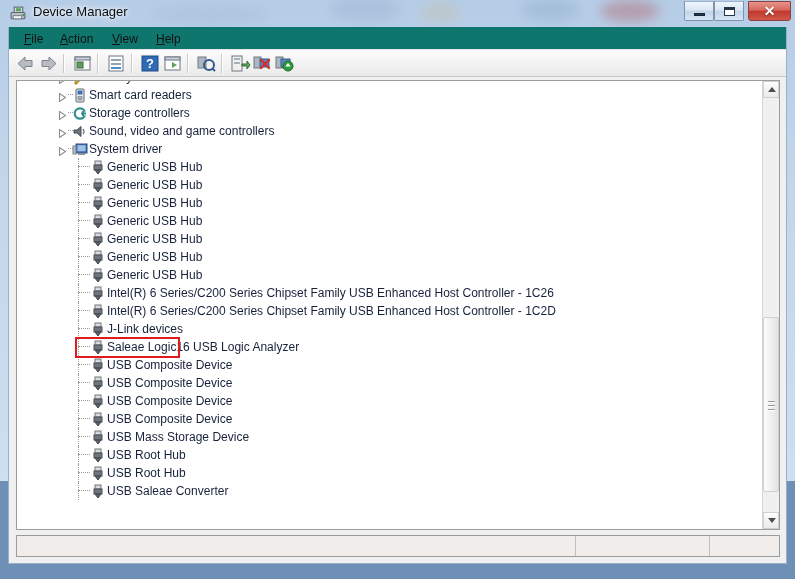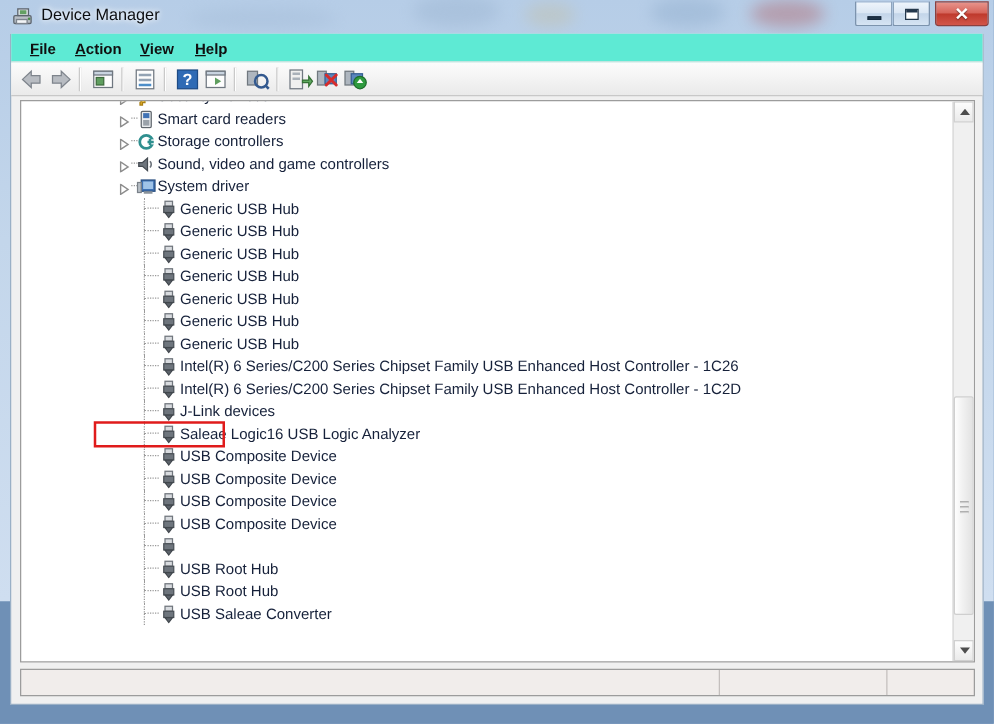--- a/index.html
+++ b/index.html
@@ -110,24 +110,23 @@
     border: 1px solid #9ab0c6;
     border-top: none;
     box-sizing: border-box;
   }
 
   
   #menubar {
     position: absolute;
     left: 0; top: 0;
     width: 100%; height: 23px;
-    background: #5eead4;
+    background: #0f766e;
     border-bottom: 1px solid #e4e4e4;
     box-sizing: border-box;
-    font-weight: bold;
   }
   .menu-item {
     position: absolute;
     top: 4px;
     font-size: 12px;
     color: #101010;
     padding: 1px 7px;
     cursor: default;
   }
   .menu-item u { text-decoration: underline; }
@@ -174,21 +173,20 @@
   #tree {
     position: absolute;
     left: 0; top: -13px;   
     width: 746px;
   }
   .row {
     position: relative;
     height: 18px;
     white-space: nowrap;
     cursor: default;
-    margin-left: 37px;
   }
   .row .label {
     position: absolute;
     top: 2px;
     font-size: 12px;
     color: #16213a;
     white-space: nowrap;
   }
   .row.lvl1 .label { left: 72px; }
   .row.lvl2 .label { left: 90px; }
@@ -641,20 +639,21 @@
               <span class="label">USB Composite Device</span>
             </div>
             <div class="row lvl2">
               <span class="vline"></span>
               <span class="dots"></span>
               <span class="icon"><svg viewBox="0 0 16 15">
                   <rect x="5" y="1" width="6" height="4" fill="#d9dce0" stroke="#70767d"></rect>
                   <rect x="4" y="5" width="8" height="5" fill="#6e757d" stroke="#4a5057"></rect>
                   <path d="M5 10 L11 10 L8 14 Z" fill="#5c636b" stroke="#41474d"></path>
                 </svg></span>
+              <span class="label">USB Mass Storage Device</span>
             </div>
             <div class="row lvl2">
               <span class="vline"></span>
               <span class="dots"></span>
               <span class="icon"><svg viewBox="0 0 16 15">
                   <rect x="5" y="1" width="6" height="4" fill="#d9dce0" stroke="#70767d"></rect>
                   <rect x="4" y="5" width="8" height="5" fill="#6e757d" stroke="#4a5057"></rect>
                   <path d="M5 10 L11 10 L8 14 Z" fill="#5c636b" stroke="#41474d"></path>
                 </svg></span>
               <span class="label">USB Root Hub</span>

